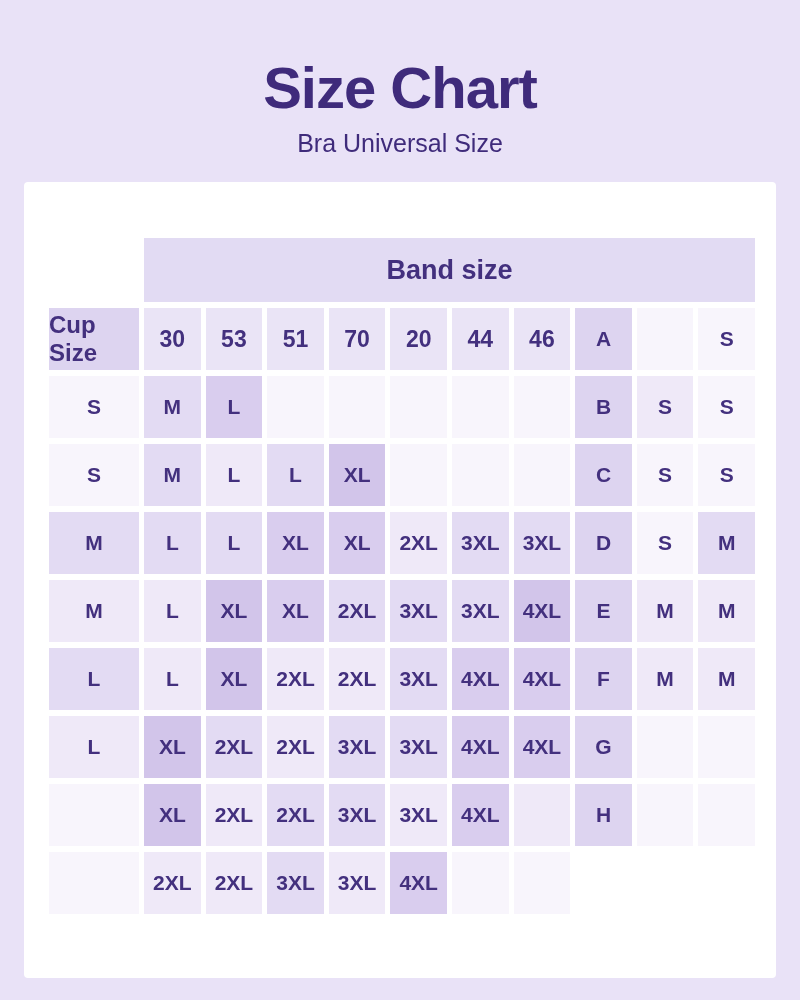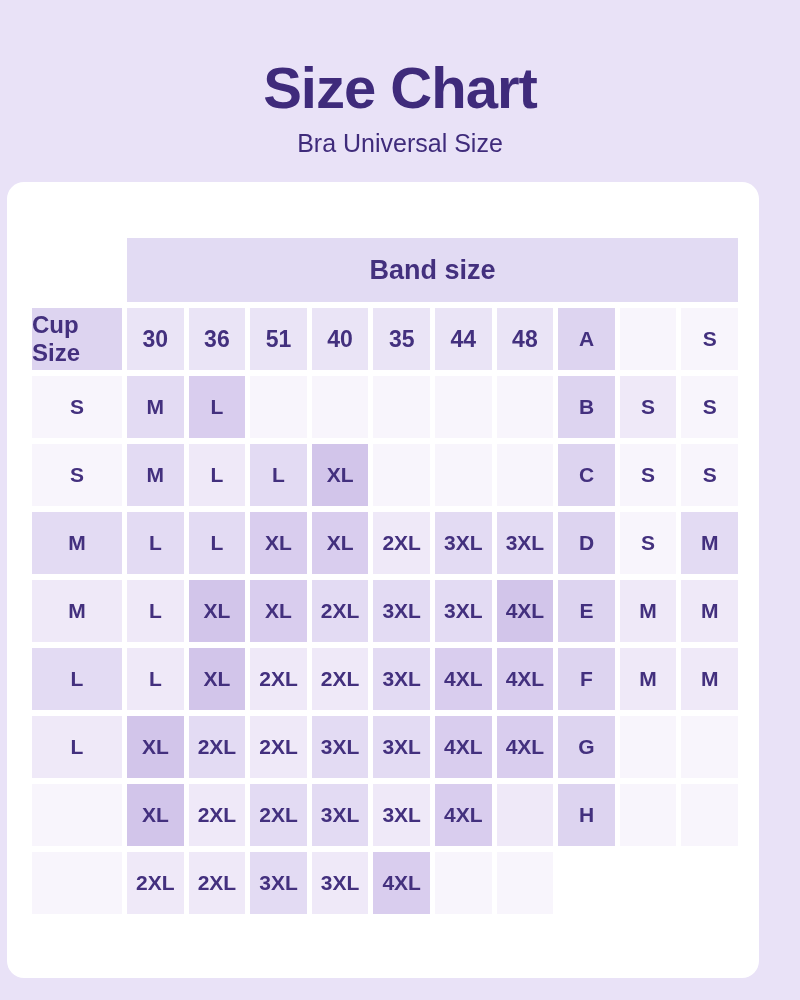--- a/index.html
+++ b/index.html
@@ -25,24 +25,24 @@
     color:var(--title);
   }
   .hero p{
     margin-top:8px;
     font-size:25px;
     font-weight:500;
     color:var(--title);
   }
   .card{
     position:absolute;
-    left:7px; top:182px;
+    left:24px; top:182px;
     width:752px; height:796px;
     background:var(--card_bg);
-    border-radius:17px;
+    border-radius:4px;
   }
   .grid{
     position:absolute;
     left:25px; top:56px;
     width:706px;
     display:grid;
     grid-template-columns:90px repeat(10,1fr);
     grid-template-rows:64px 62px repeat(8,62px);
     column-gap:5px;
     row-gap:6px;
@@ -77,26 +77,26 @@
   <p>Bra Universal Size</p>
 </header>
 
 <div class="card">
   <div class="grid">
     <div class="spacer"></div>
     <div class="band-header">Band size</div>
     <div class="cell lbl corner">Cup Size</div>
 
   <div class="cell hnum">30</div>
-      <div class="cell hnum">36</div>
+      <div class="cell hnum">53</div>
       <div class="cell hnum">51</div>
-      <div class="cell hnum">40</div>
-      <div class="cell hnum">35</div>
+      <div class="cell hnum">70</div>
+      <div class="cell hnum">20</div>
       <div class="cell hnum">44</div>
-      <div class="cell hnum">48</div>
+      <div class="cell hnum">46</div>
       <div class="cell lbl">A</div>
       <div class="cell s0"></div>
       <div class="cell s0">S</div>
       <div class="cell s0">S</div>
       <div class="cell s2">M</div>
       <div class="cell s3">L</div>
       <div class="cell s0"></div>
       <div class="cell s0"></div>
       <div class="cell s0"></div>
       <div class="cell s0"></div>

